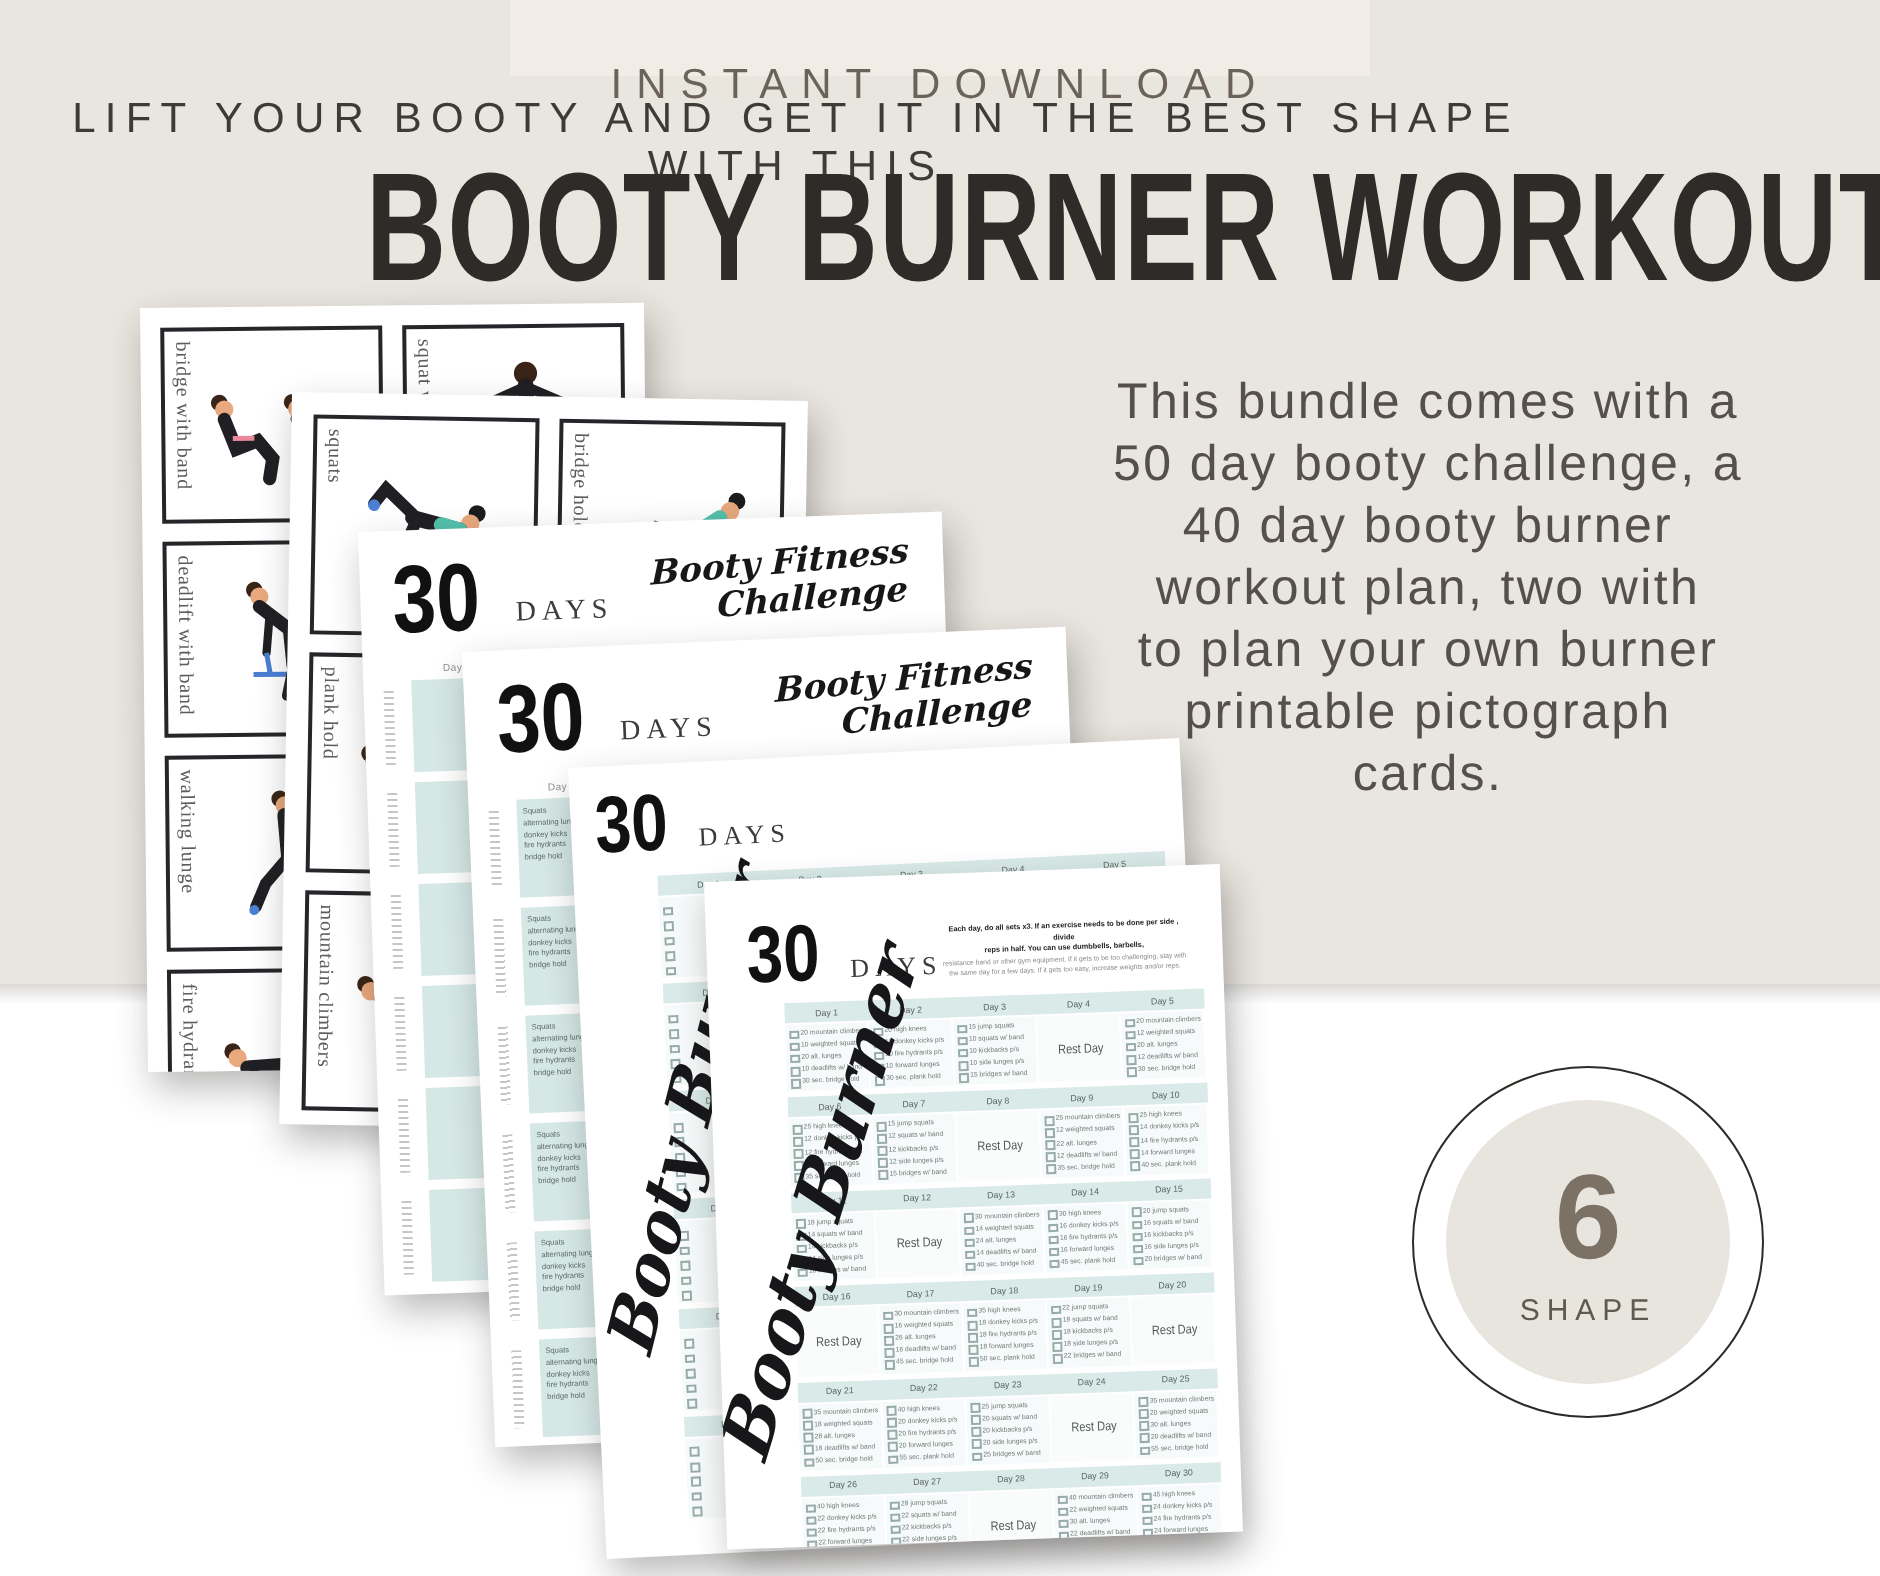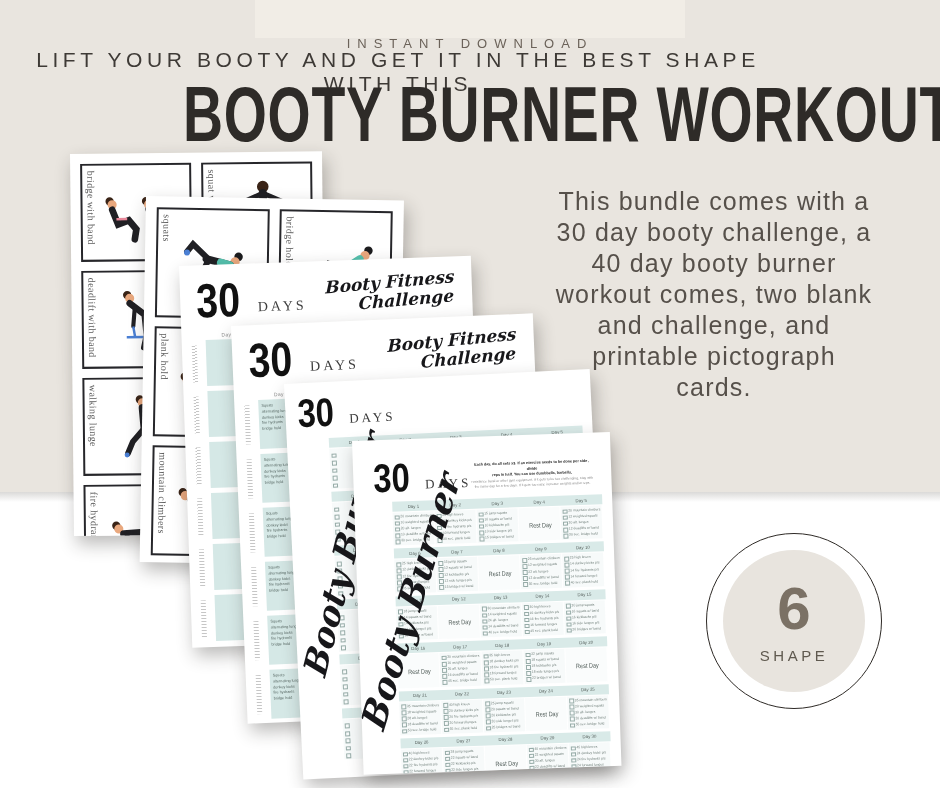--- a/index.html
+++ b/index.html
@@ -5,21 +5,21 @@
   html,body{margin:0;padding:0;background:#fff;}
   .canvas{position:relative;width:940px;height:788px;overflow:hidden;background:#fff;
           font-family:"Liberation Sans",sans-serif;}
   
   .bg-top{position:absolute;left:0;top:0;width:940px;height:492px;background:#e9e5df;z-index:0;}
   .bg-seam{position:absolute;left:0;top:492px;width:940px;height:10px;z-index:0;
            background:linear-gradient(rgba(90,85,78,.22),rgba(90,85,78,0));}
   
   .banner{position:absolute;left:255px;top:0;width:430px;height:38px;background:#f1ede6;
           display:flex;align-items:center;justify-content:center;z-index:1;}
-  .banner span{font-size:13px;letter-spacing:7px;color:#6b6259;margin-top:48px;}
+  .banner span{font-size:21px;letter-spacing:7px;color:#6b6259;margin-top:48px;}
   .tagline{position:absolute;left:0;top:48px;width:796px;text-align:center;z-index:1;
            font-size:21px;letter-spacing:4.6px;color:#3e3a36;}
   .title{position:absolute;left:0;top:70px;width:940px;text-align:center;z-index:1;}
   .title span{display:inline-block;font-size:77px;font-weight:bold;color:#2e2b28;letter-spacing:1px;
               transform:scaleX(.72);transform-origin:center;white-space:nowrap;}
   
   .description{position:absolute;left:518px;top:186px;width:392px;text-align:center;z-index:1;}
   .desc-line{font-size:25px;line-height:31px;letter-spacing:1.2px;color:#56504a;}
   
   .badge{position:absolute;left:706px;top:533px;width:174px;height:174px;border-radius:50%;
@@ -102,24 +102,24 @@
     <span>INSTANT DOWNLOAD</span>
   </div>
 
   <div class="tagline">LIFT YOUR BOOTY AND GET IT IN THE BEST SHAPE WITH THIS</div>
   <div class="title">
     <span>BOOTY BURNER WORKOUT PLAN</span>
   </div>
 
   <div class="description">
       <div class="desc-line">This bundle comes with a</div>
-      <div class="desc-line">30 day booty challenge, a</div>
+      <div class="desc-line">50 day booty challenge, a</div>
       <div class="desc-line">40 day booty burner</div>
-      <div class="desc-line">workout comes, two blank</div>
-      <div class="desc-line">and challenge, and</div>
+      <div class="desc-line">workout plan, two with</div>
+      <div class="desc-line">to plan your own burner</div>
       <div class="desc-line">printable pictograph</div>
       <div class="desc-line">cards.</div>
     </div>
 
   <div class="badge">
     <div class="badge-inner">
       <div class="badge-count">6</div>
       <div class="badge-label">SHAPE</div>
     </div>
   </div>

